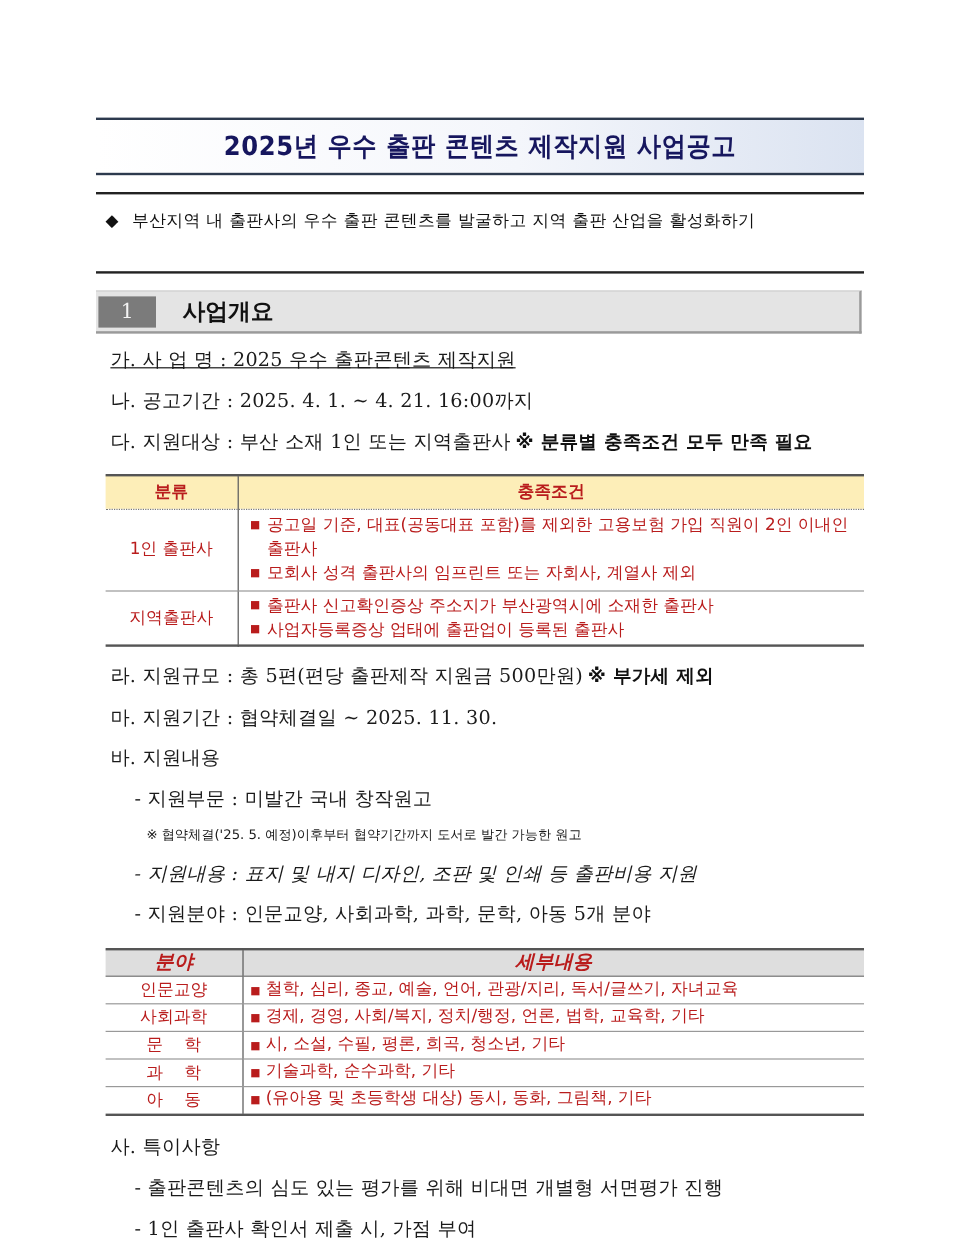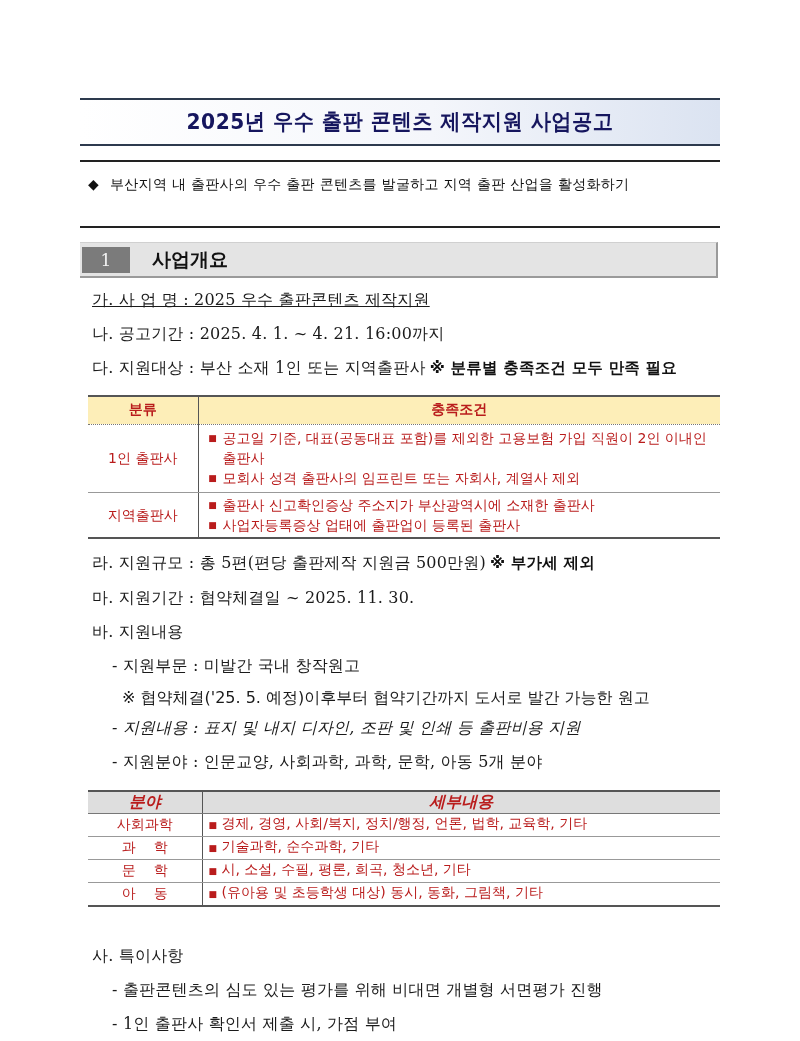--- a/index.html
+++ b/index.html
@@ -43,21 +43,21 @@
       margin-left: 22px; font-weight: bold; font-size: 19px; color: #111;
     }
 
     .line {
       position: absolute; left: 92px; font-family: "DejaVu Serif", "Liberation Serif", serif;
       font-size: 16px; color: #1a1a1a; white-space: nowrap; letter-spacing: 0.2px;
     }
     .line .bold-note { font-family: "DejaVu Sans", sans-serif; font-weight: bold; font-size: 15.5px; color: #111; margin-left: 4px; }
     .line.sub { left: 112px; }
     .note-line {
-      position: absolute; left: 122px; font-family: "DejaVu Sans", sans-serif; font-size: 16px; color: #1a1a1a; white-space: nowrap;
+      position: absolute; left: 122px; font-family: "DejaVu Sans", sans-serif; font-size: 11px; color: #1a1a1a; white-space: nowrap;
     }
 
     table { border-collapse: collapse; position: absolute; font-family: "DejaVu Sans", sans-serif; font-size: 14px; color: #b91c1c; }
     .t1 { left: 88px; top: 395px; width: 632px; border-top: 2px solid #555; border-bottom: 2px solid #555; }
     .t1 th { background: #fdeeb8; height: 28px; font-weight: bold; font-size: 14px; border-bottom: 1px dotted #777; }
     .t1 th.c1, .t1 td.c1 { width: 110px; border-right: 1px solid #555; text-align: center; }
     .t1 td { vertical-align: middle; padding: 2px 4px; line-height: 20px; }
     .t1 tr.row1 td { border-bottom: 1px solid #999; height: 68px; }
     .t1 tr.row2 td { height: 46px; }
     .bullet-item { display: flex; }
@@ -143,30 +143,34 @@
 
 <table class="t2">
   <thead>
     <tr>
       <th class="c1">분야</th>
       <th>세부내용</th>
     </tr>
   </thead>
   <tbody>
     <tr>
+      <td class="c1">인문교양</td>
+      <td><span class="bullet">■</span> <span>철학, 심리, 종교, 예술, 언어, 관광/지리, 독서/글쓰기, 자녀교육</span></td>
+    </tr>
+    <tr>
       <td class="c1">사회과학</td>
       <td><span class="bullet">■</span> <span>경제, 경영, 사회/복지, 정치/행정, 언론, 법학, 교육학, 기타</span></td>
     </tr>
     <tr>
+      <td class="c1" style="white-space:pre;">문    학</td>
+      <td><span class="bullet">■</span> <span>시, 소설, 수필, 평론, 희곡, 청소년, 기타</span></td>
+    </tr>
+    <tr>
       <td class="c1" style="white-space:pre;">과    학</td>
       <td><span class="bullet">■</span> <span>기술과학, 순수과학, 기타</span></td>
-    </tr>
-    <tr>
-      <td class="c1" style="white-space:pre;">문    학</td>
-      <td><span class="bullet">■</span> <span>시, 소설, 수필, 평론, 희곡, 청소년, 기타</span></td>
     </tr>
     <tr>
       <td class="c1" style="white-space:pre;">아    동</td>
       <td><span class="bullet">■</span> <span>(유아용 및 초등학생 대상) 동시, 동화, 그림책, 기타</span></td>
     </tr>
   </tbody>
 </table>
 
 <div class="line" style="top:946px;">사. 특이사항</div>
 <div class="line sub" style="top:980px;text-align:center;">- 출판콘텐츠의 심도 있는 평가를 위해 비대면 개별형 서면평가 진행</div>

